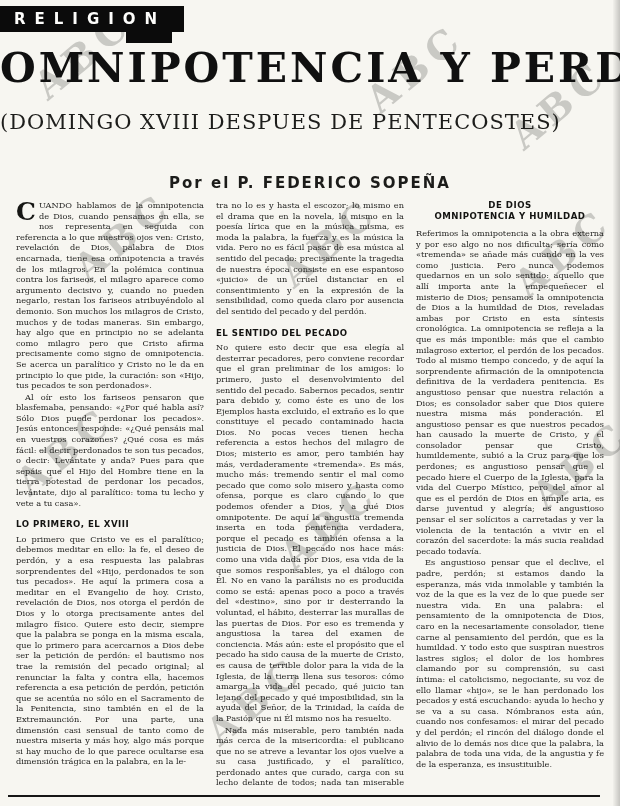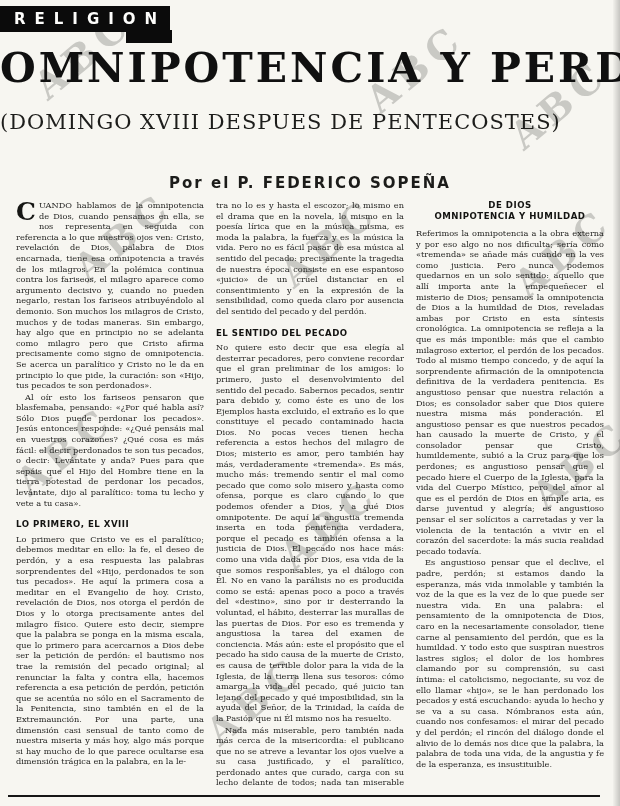--- a/index.html
+++ b/index.html
@@ -9,21 +9,21 @@
   .page {
     position:relative; width:620px; height:806px;
     background:#f7f6f1; overflow:hidden; color:#1d1d1b;
   }
   
   .section-banner {
     position:absolute; left:0; top:6px; height:26px; min-width:170px;
     background:#0b0b0b; color:#fdfdfb;
     font-family:"DejaVu Sans","Liberation Sans",sans-serif;
     font-weight:bold; font-size:15px; letter-spacing:9px;
-    display:flex; align-items:center; padding:0 4px 0 14px;
+    display:flex; align-items:center; padding:0 18px 0 14px;
   }
   .banner-tab {
     position:absolute; left:126px; top:30px; width:46px; height:13px;
     background:#0b0b0b;
   }
   .headline {
     position:absolute; top:44px; left:0; width:100%;
     text-align:center; font-size:41px; font-weight:bold;
     letter-spacing:3px; color:#101010; white-space:nowrap;
   }

